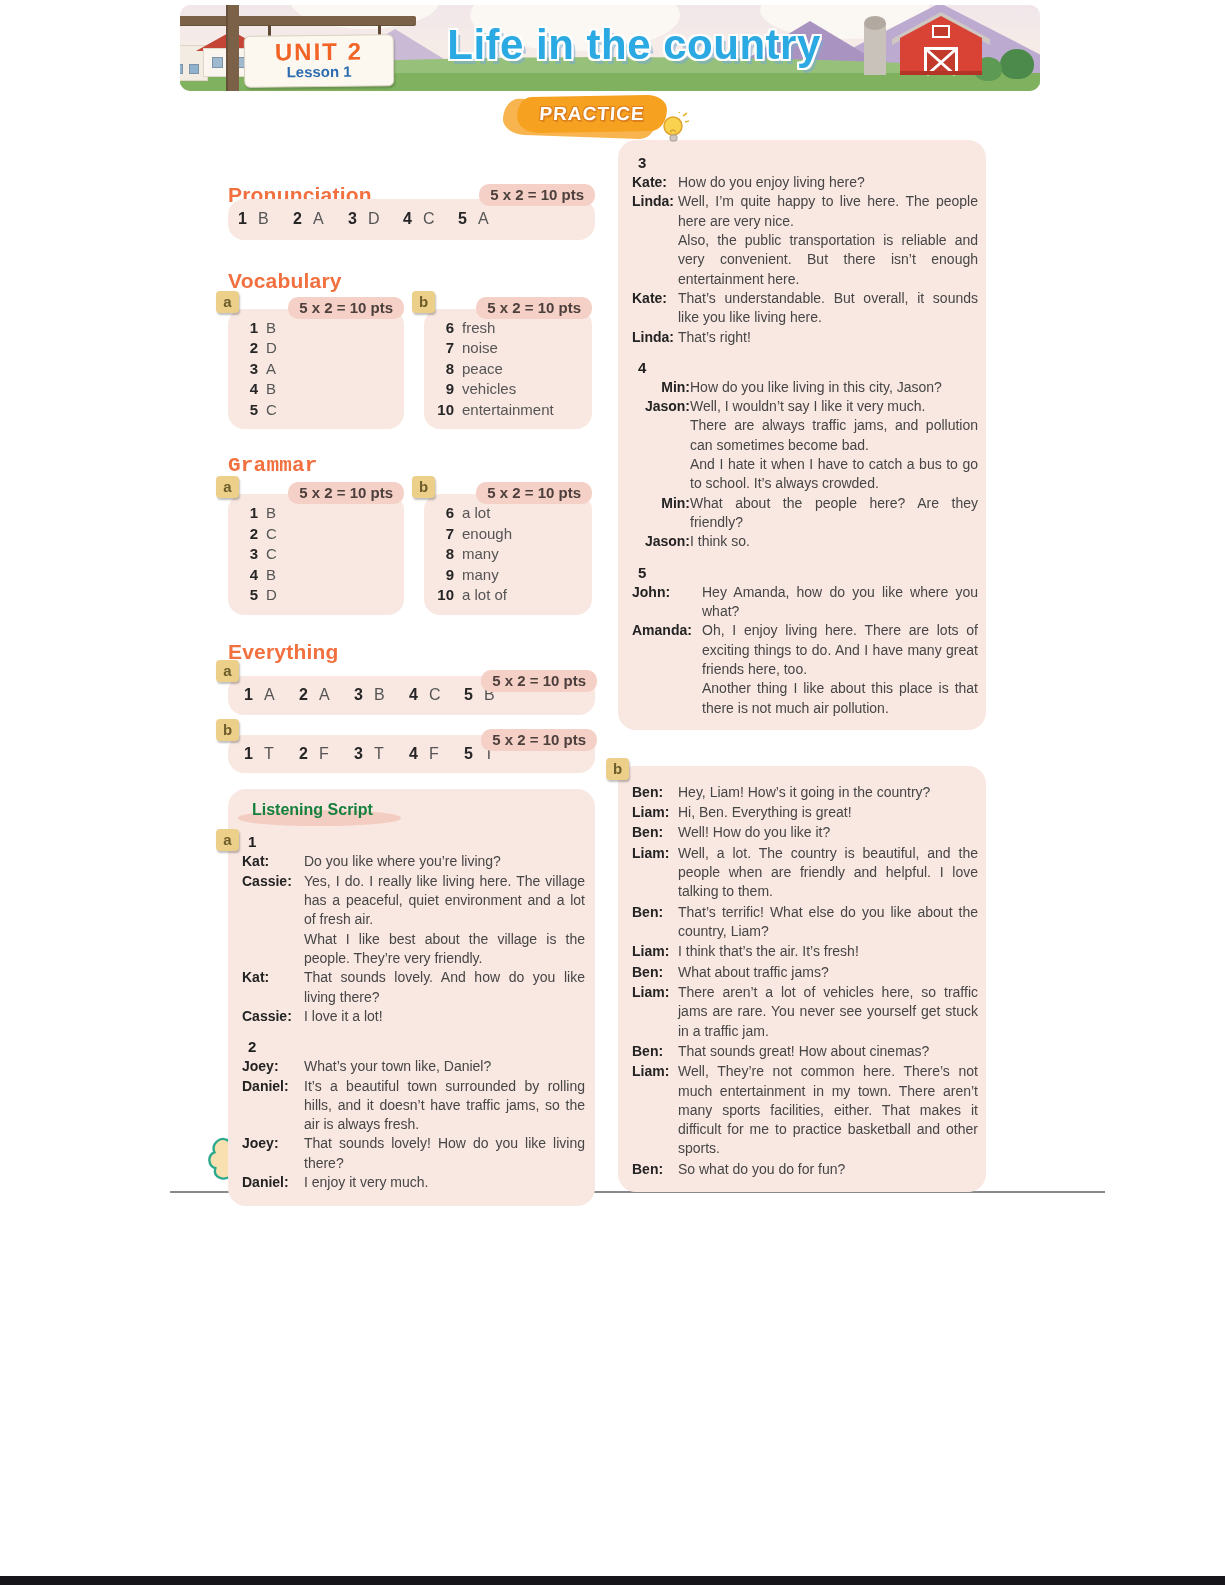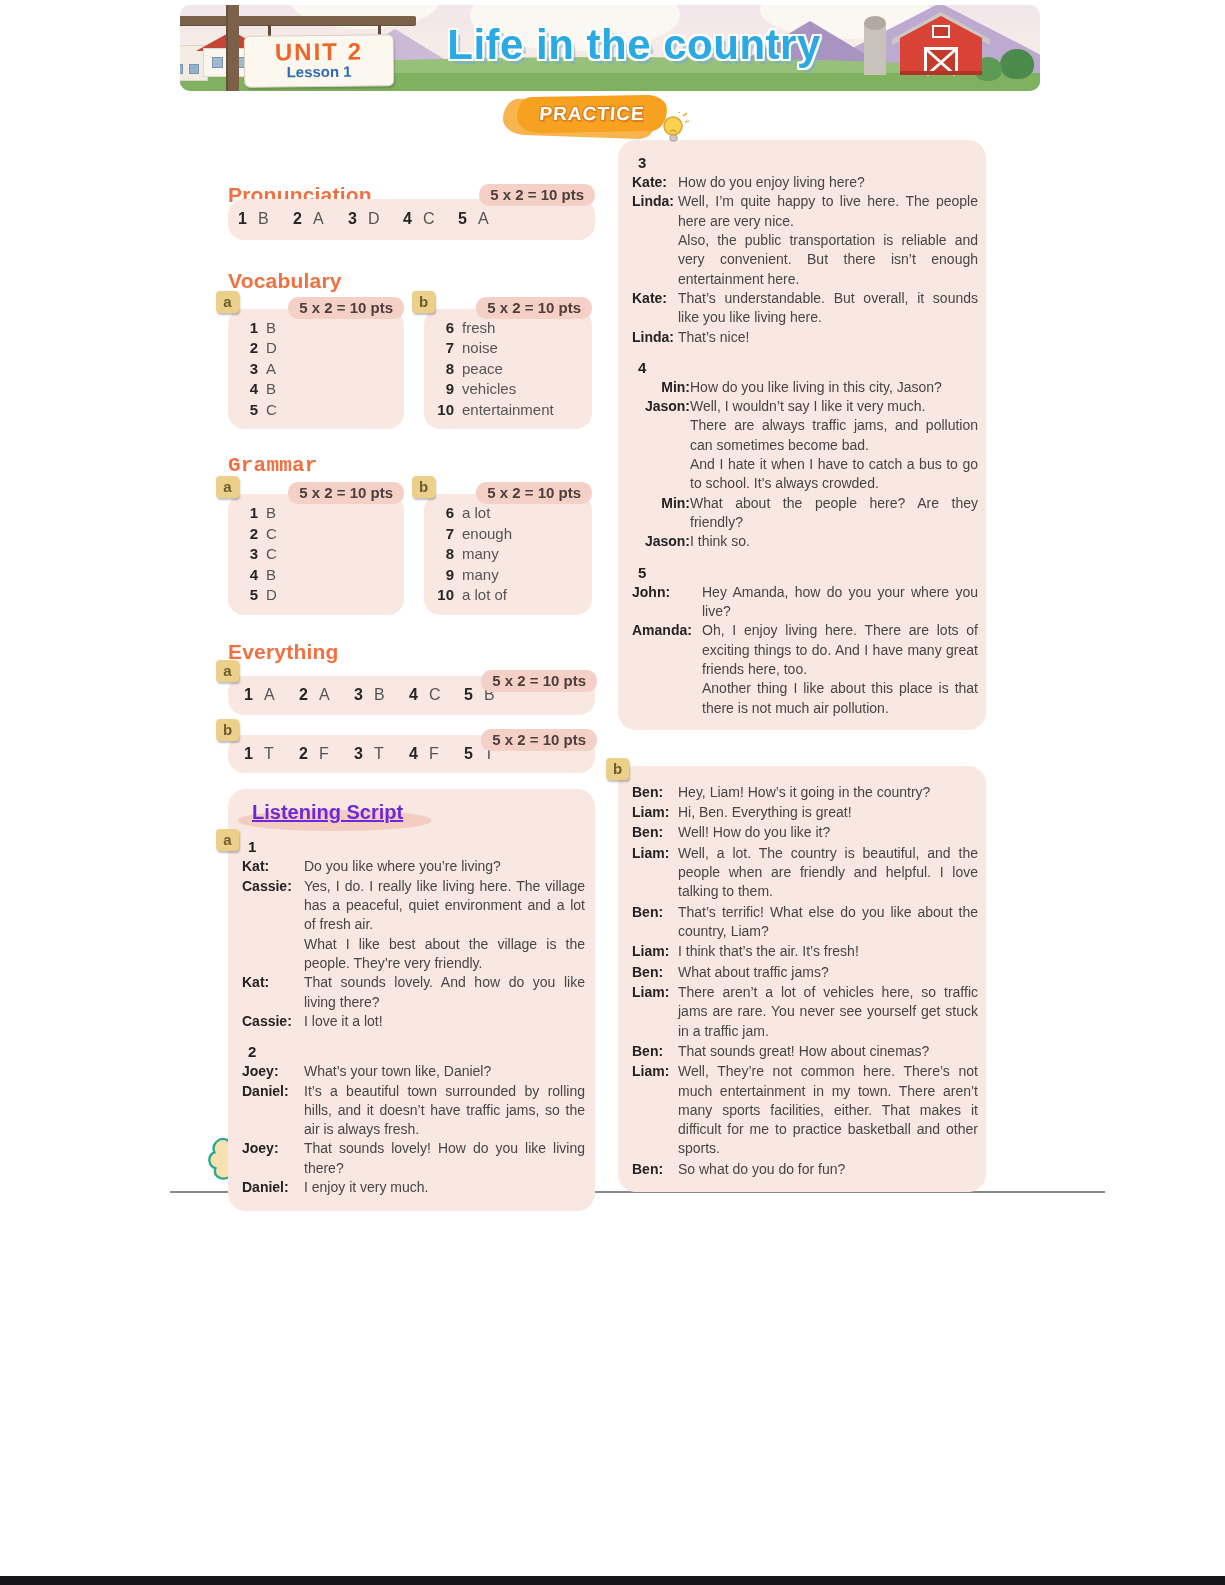--- a/index.html
+++ b/index.html
@@ -87,21 +87,21 @@
   .boxwrap .tag{left:-12px;top:-6px;}
   .listen-wrap{margin-top:8px;}
   .listen-wrap .pts-badge{margin-bottom:-16px;margin-right:-2px;}
   .listen-wrap .tag{top:-10px;}
   .listen-box{padding:9px 6px 9px 16px;}
   .listen-b{margin-top:14px;}
 
   
   .script-box{margin-top:16px;padding:12px 10px 14px 14px;border-radius:18px;min-height:344px;}
   .script-box .tag{left:-12px;top:40px;}
-  .script-title{position:relative;display:inline-block;margin-left:10px;font-size:20px;font-weight:800;color:#6d28d9;z-index:1;text-decoration:underline;}
+  .script-title{position:relative;display:inline-block;margin-left:10px;font-size:16px;font-weight:800;color:#15803d;z-index:1;}
   .script-title::before{content:"";position:absolute;left:-14px;right:-28px;top:9px;bottom:-7px;background:#f3cdc2;border-radius:48%;z-index:-1;}
   .dnum{font-weight:700;font-size:15px;color:#1f1f1f;margin:12px 0 2px 6px;}
   .turn{display:flex;font-size:14px;line-height:1.38;color:#464646;}
   .speaker{flex:0 0 62px;font-weight:700;color:#232323;}
   .ttext{flex:1;min-width:0;}
   .para{margin:0;text-align:justify;}
   .para:last-child{text-align:justify;}
 
   
   .col-right{position:absolute;left:618px;top:140px;width:368px;}
@@ -511,21 +511,21 @@
                   <span class="speaker">Kate:</span>
                   <div class="ttext">
 
                   <p class="para">That’s understandable. But overall, it sounds like you like living here.</p>
                 </div>
                 </div>
               <div class="turn">
                   <span class="speaker">Linda:</span>
                   <div class="ttext">
 
-                  <p class="para">That’s nice!</p>
+                  <p class="para">That’s right!</p>
                 </div>
                 </div>
             </div>
           </div>
           <div class="dialog">
             <div class="dnum">4</div>
             <div>
 
             <div class="turn">
                   <span class="speaker">Min:</span>
@@ -560,21 +560,21 @@
             </div>
           </div>
           <div class="dialog">
             <div class="dnum">5</div>
             <div>
 
             <div class="turn">
                   <span class="speaker">John:</span>
                   <div class="ttext">
 
-                  <p class="para">Hey Amanda, how do you your where you live?</p>
+                  <p class="para">Hey Amanda, how do you like where you what?</p>
                 </div>
                 </div>
               <div class="turn">
                   <span class="speaker">Amanda:</span>
                   <div class="ttext">
 
                   <p class="para">Oh, I enjoy living here. There are lots of exciting things to do. And I have many great friends here, too.</p>
                   <p class="para">Another thing I like about this place is that there is not much air pollution.</p>
                 </div>
                 </div>

